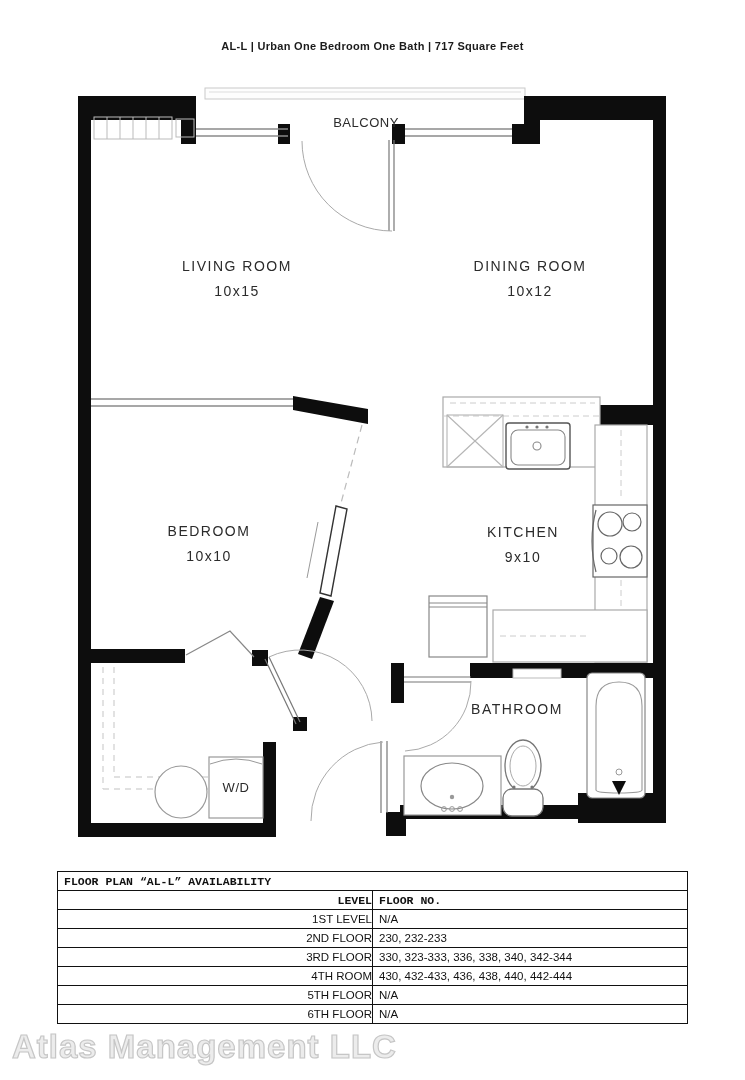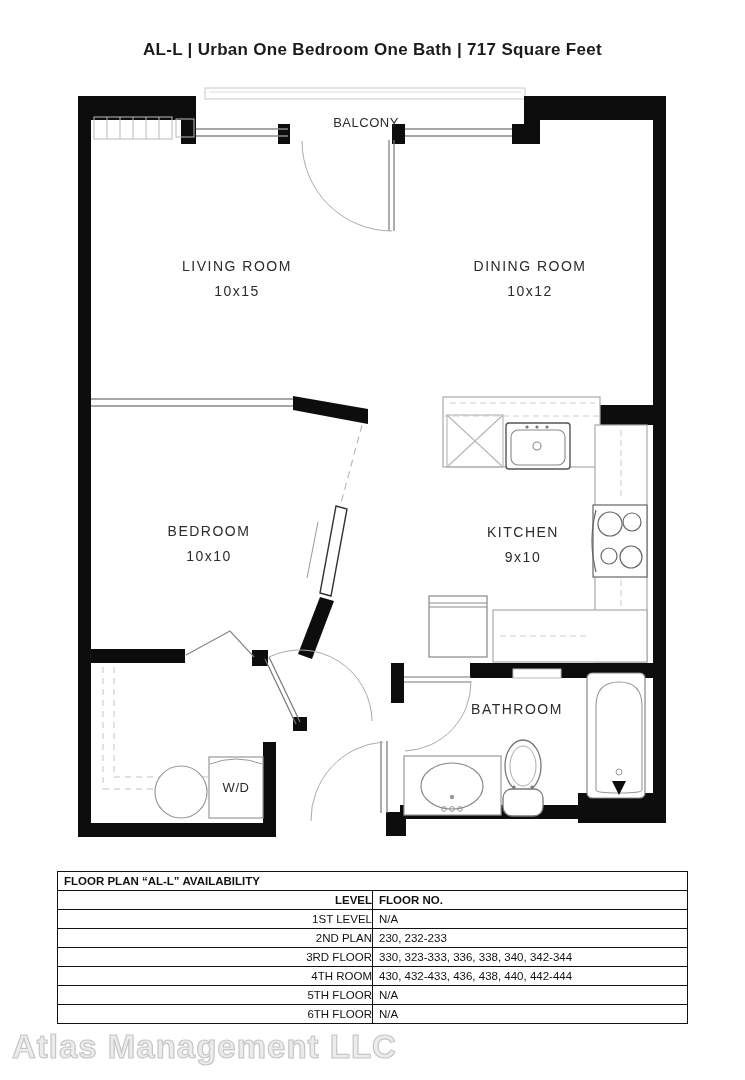--- a/index.html
+++ b/index.html
@@ -2,39 +2,39 @@
 <html><head>
 <meta charset="utf-8">
 <style>
   html,body { margin:0; padding:0; background:#ffffff; }
   .page {
     position:relative; width:745px; height:1080px; background:#fff;
     font-family:"Liberation Sans", sans-serif; overflow:hidden;
   }
   .title {
     position:absolute; top:40px; left:0; width:745px; text-align:center;
-    font-size:17px; font-weight:bold; color:#1b1b1b; letter-spacing:.3px;
+    font-size:11px; font-weight:bold; color:#1b1b1b; letter-spacing:.3px;
   }
   svg.plan { position:absolute; top:0; left:0; }
   svg.plan text {
     font-family:"Liberation Sans", sans-serif; fill:#2b2b2b;
     letter-spacing:1.5px; font-size:14px;
   }
   svg.plan text.small { font-size:13px; letter-spacing:.5px; }
   .avail {
     position:absolute; left:57px; top:871px; width:631px;
     border-collapse:collapse; font-size:11.5px; color:#111;
     table-layout:fixed;
   }
   .avail td {
     border:1.6px solid #111; height:18px; padding:0 0 0 6px;
     white-space:nowrap; overflow:hidden; vertical-align:middle;
   }
   .avail td.col-level { width:87px;text-align:right; }
-  .avail tr.t-title td, .avail tr.t-head td { font-weight:bold; }
+  .avail tr.t-title td, .avail tr.t-head td { font-weight:bold;font-family:Liberation Mono, monospace; }
   .footnote {
     position:absolute; left:237px; top:1034px; z-index:2;
     font-size:13px; font-style:italic; color:#3a3a3a; letter-spacing:.2px;margin-top:48px;
   }
   .watermark {
     position:absolute; left:12px; top:1028px; z-index:1;
     font-size:33px; color:#ececec; letter-spacing:1px;
     -webkit-text-stroke:1.2px #c6c6c6; font-weight:bold;text-align:center;
   }
 </style>
@@ -234,21 +234,21 @@
     </tr>
     <tr class="t-head">
       <td class="col-level">LEVEL</td>
       <td>FLOOR NO.</td>
     </tr>
     <tr>
       <td class="col-level">1ST LEVEL</td>
       <td>N/A</td>
     </tr>
     <tr>
-      <td class="col-level">2ND PLAN</td>
+      <td class="col-level">2ND FLOOR</td>
       <td>230, 232-233</td>
     </tr>
     <tr>
       <td class="col-level">3RD FLOOR</td>
       <td>330, 323-333, 336, 338, 340, 342-344</td>
     </tr>
     <tr>
       <td class="col-level">4TH ROOM</td>
       <td>430, 432-433, 436, 438, 440, 442-444</td>
     </tr>

